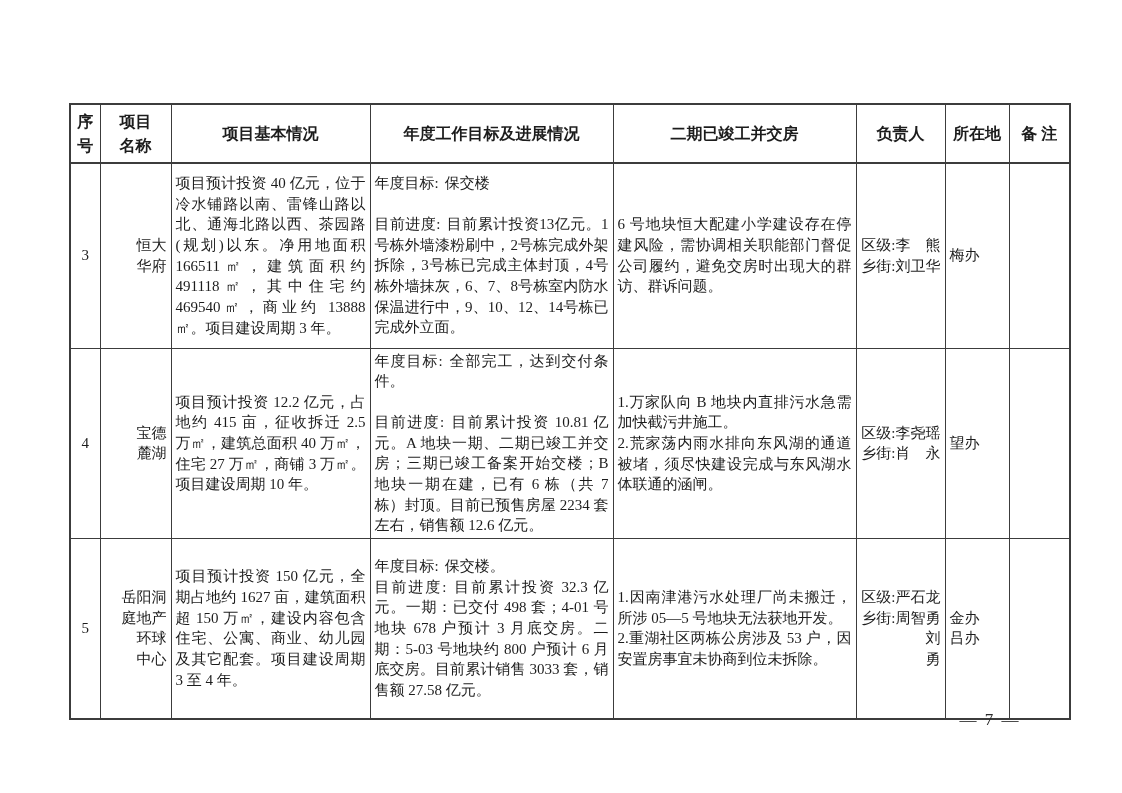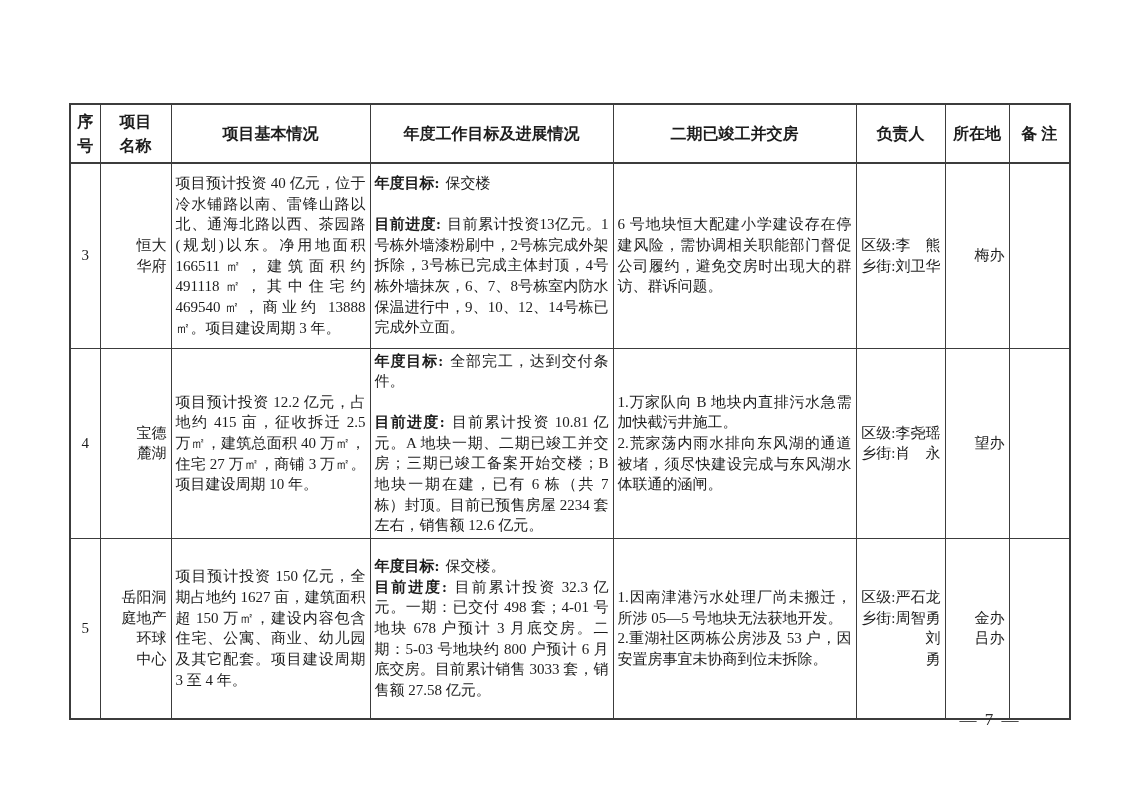--- a/index.html
+++ b/index.html
@@ -53,35 +53,35 @@
     padding: 4px 9px;
     margin-left: 36px;
   }
   td.c-goals {
     padding: 4px 7px;
     text-align: justify;
   }
   td.c-goals p { margin: 0; }
   td.c-goals.goals-gap p.goal-p { margin-bottom: 20px; }
   .lbl {
-    font-weight: 700;
+    font-weight: 400;
     margin-right: 6px;
   }
   td.c-prob {
     text-align: justify;
     padding: 4px 9px;
     white-space: pre-line;
   }
   td.c-lead {
     padding: 2px 4px 2px 7px;
     white-space: pre-line;
     text-align: right;
   }
   td.c-loc {
-    text-align: right;
+    text-align: left;
     white-space: pre-line;
   }
   td.c-remark { text-align: center; }
   tr.r-0 { height: 185px; }
   tr.r-1 { height: 175px; }
   tr.r-2 { height: 180px; }
   .footer-page-number {
     position: absolute;
     left: 930px;
     top: 710px;

